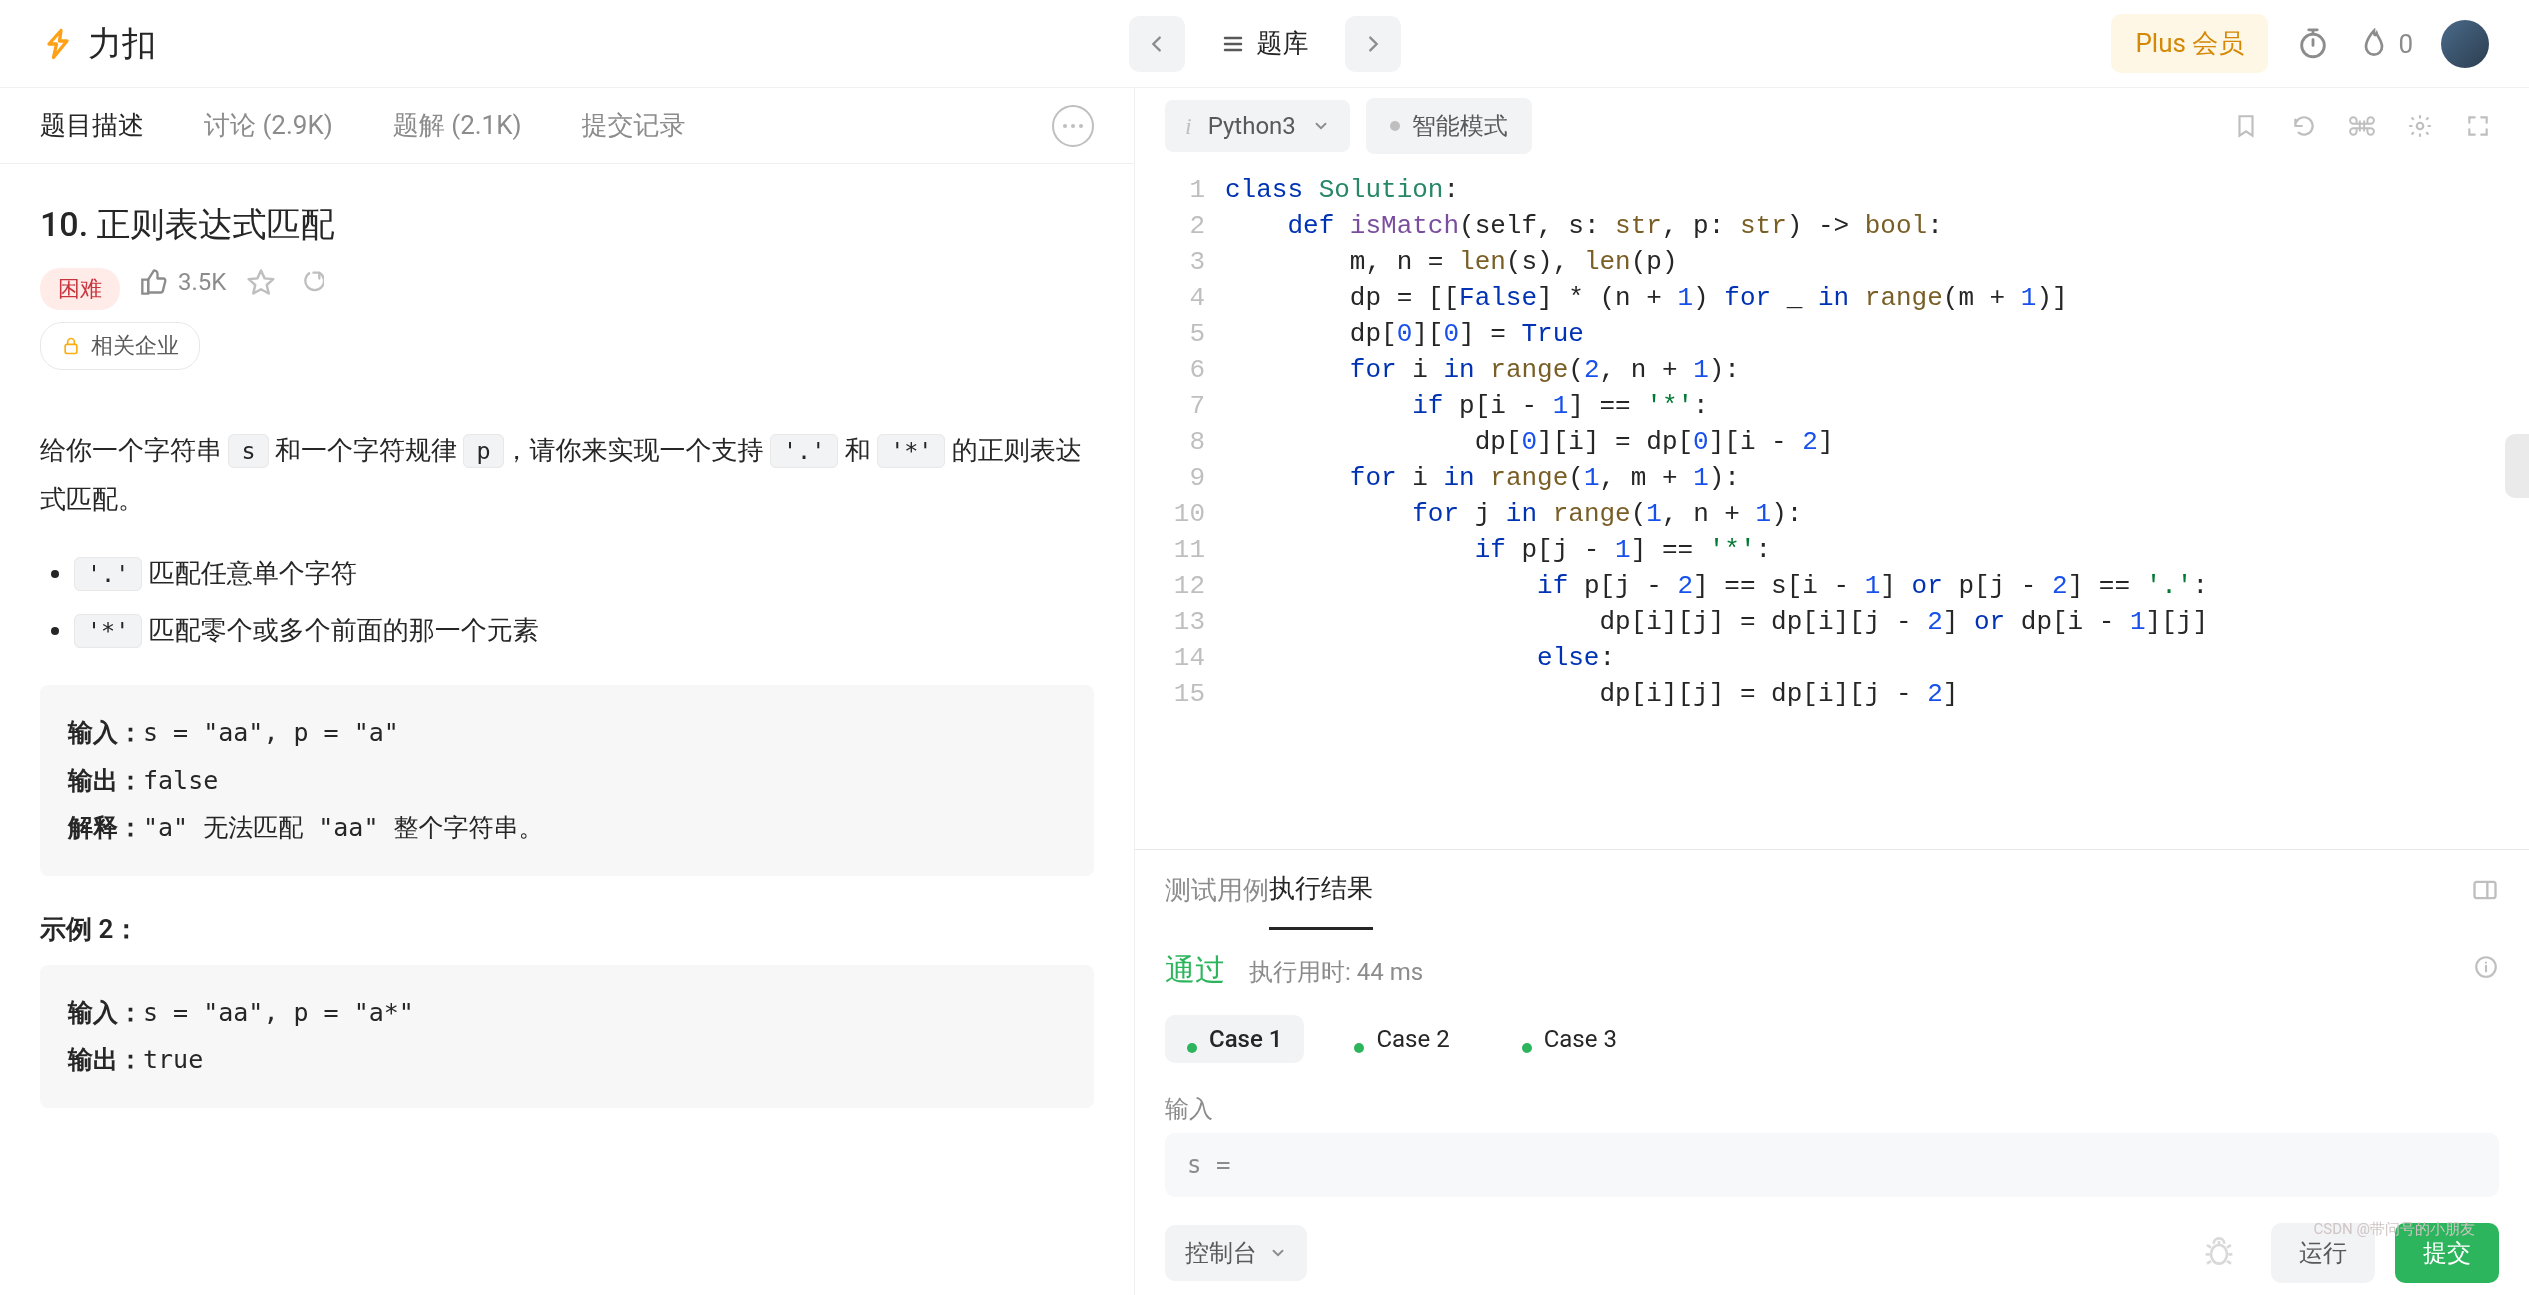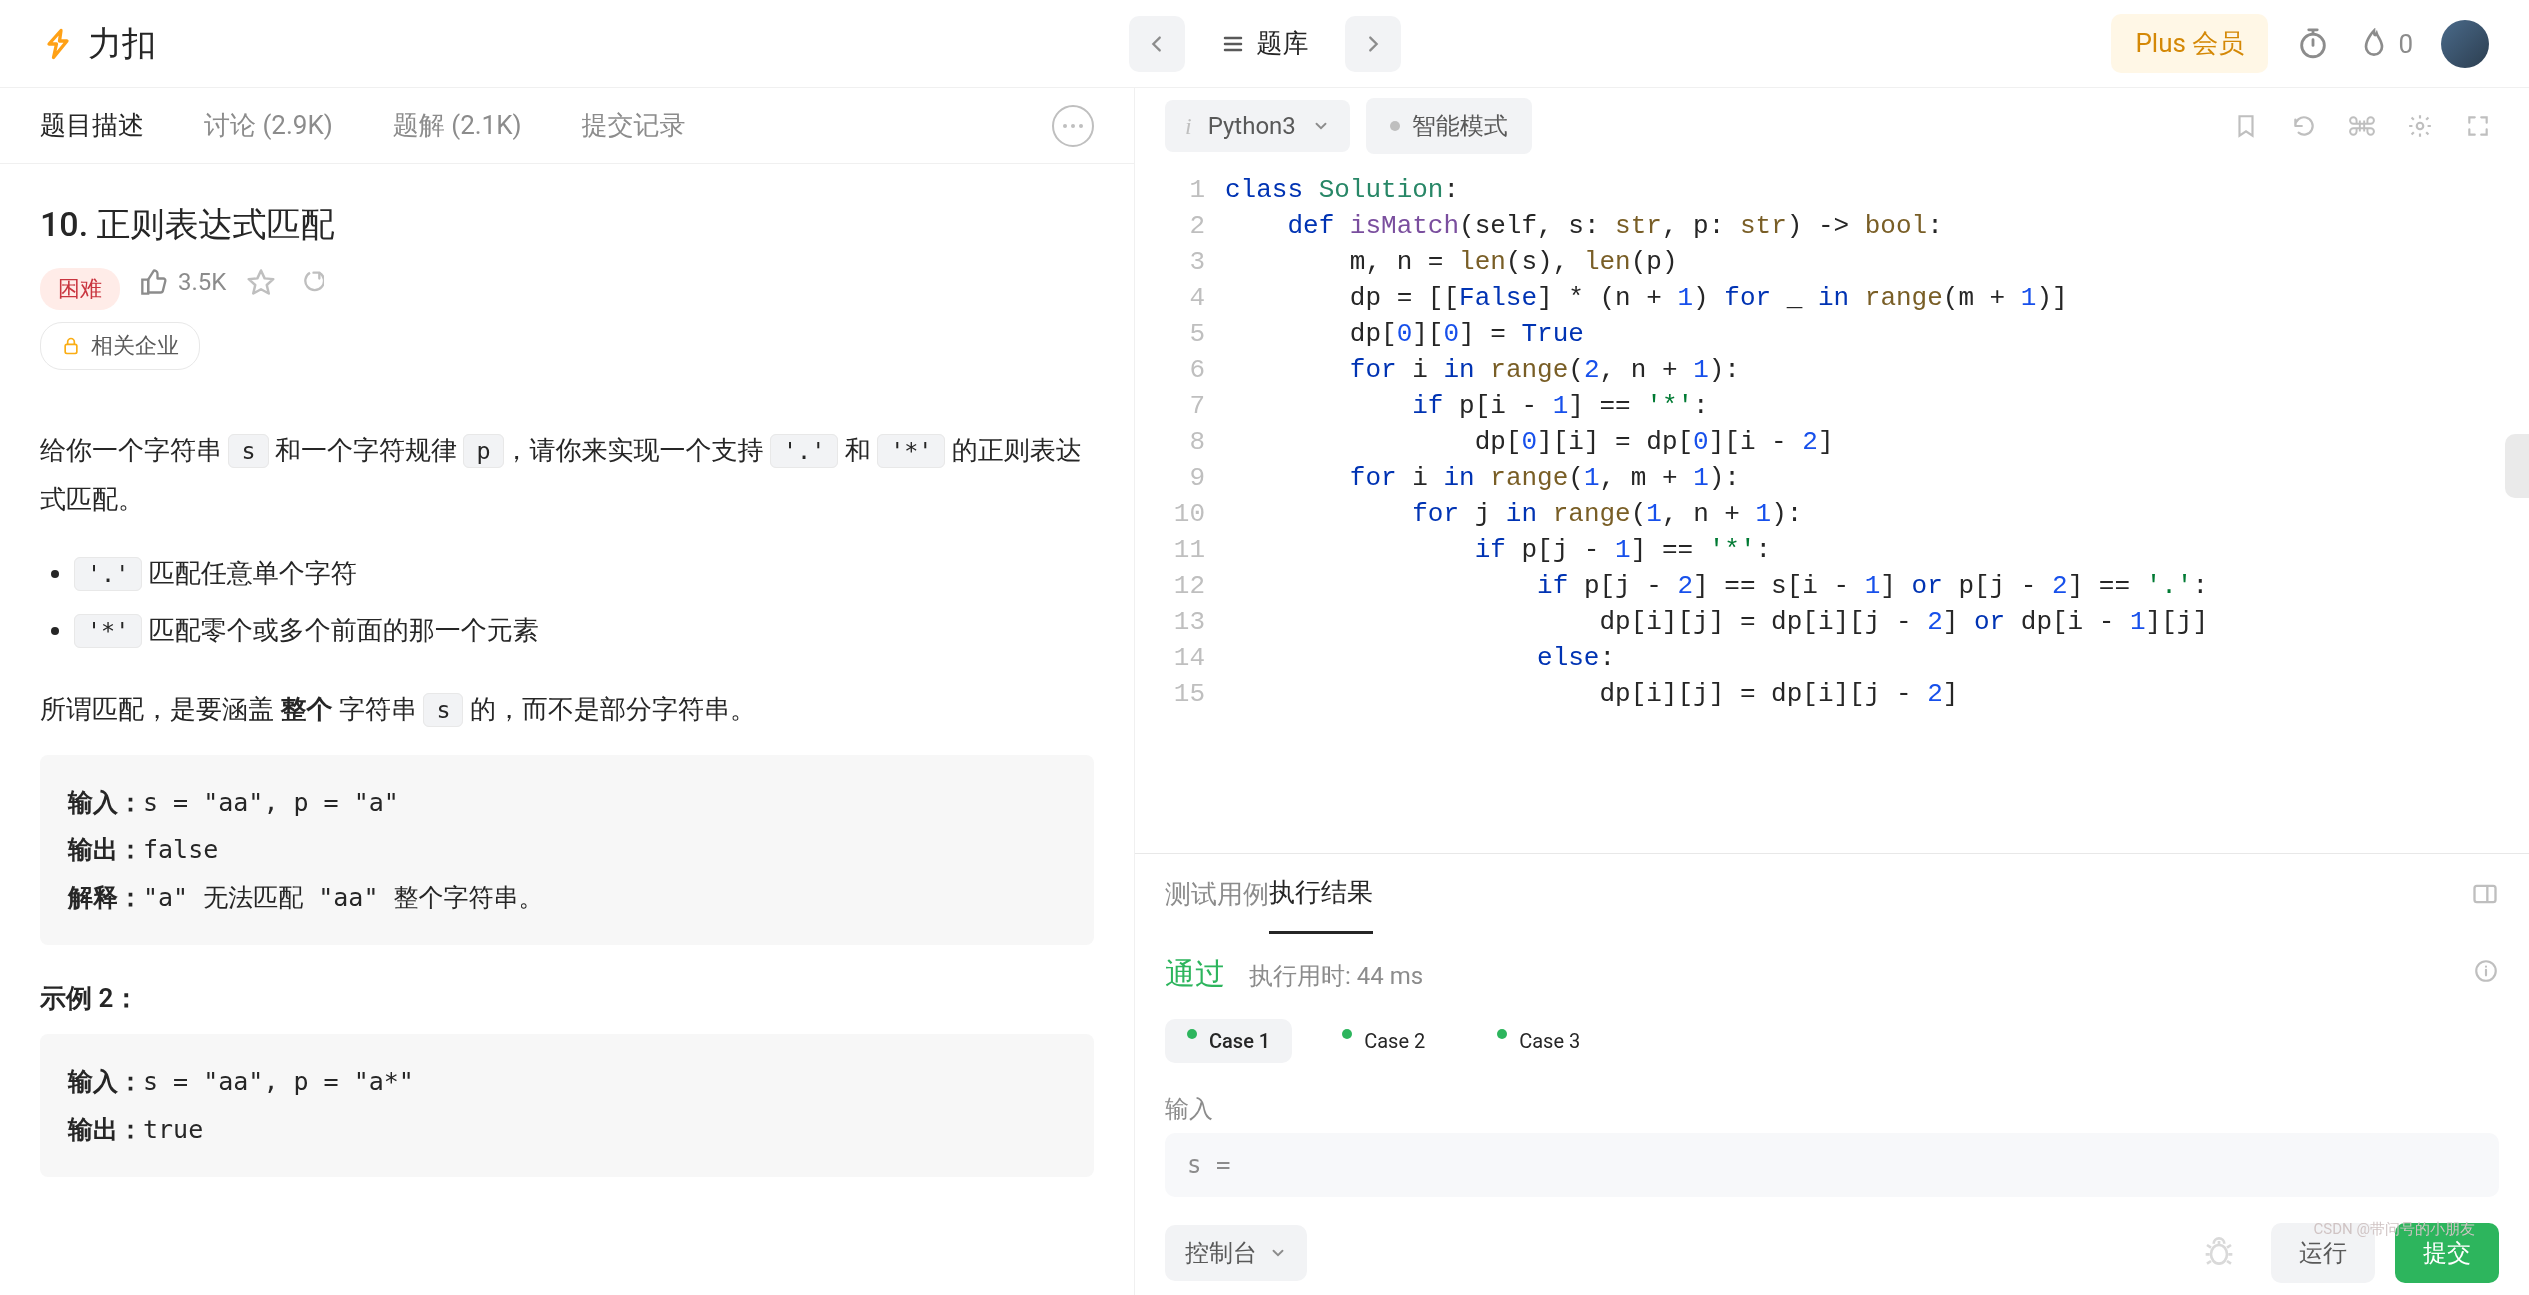--- a/index.html
+++ b/index.html
@@ -75,21 +75,21 @@
   .test-panel { border-top:1px solid #e8e8e8; display:flex; flex-direction:column; }
   .test-tabs { display:flex; align-items:center; height:80px; padding:0 30px; font-size:26px; }
   .test-tab { color:#8c8c8c; cursor:pointer; height:100%; display:flex; align-items:center; }
   .test-tab.active { color:#262626; font-weight:500; border-bottom:3px solid #262626; }
   .expand-icon { margin-left:auto; color:#bfbfbf; cursor:pointer; }
   .result-row { display:flex; align-items:baseline; gap:24px; padding:20px 30px 10px; }
   .pass-text { color:#2db55d; font-size:30px; font-weight:500; }
   .runtime-text { color:#8c8c8c; font-size:24px; }
   .info-icon { margin-left:auto; color:#bfbfbf; cursor:pointer; }
   .cases-row { display:flex; gap:28px; padding:14px 30px; }
-  .case-pill { display:flex; align-items:flex-start; gap:12px; padding:10px 22px; border-radius:10px; font-size:20px; cursor:pointer; }
+  .case-pill { display:flex; align-items:flex-end; gap:12px; padding:10px 22px; border-radius:10px; font-size:24px; cursor:pointer; }
   .case-pill.active { background:#f2f3f5; font-weight:500; }
   .case-dot { width:10px; height:10px; border-radius:50%; background:#2db55d; }
   .input-label { padding:16px 30px 8px; font-size:24px; color:#8c8c8c; }
   .input-box { margin:0 30px 14px; background:#f7f8fa; border-radius:10px; padding:18px 22px; font-family:Consolas,Monaco,monospace; font-size:24px; color:#8c8c8c; }
 
   .bottom-bar { display:flex; align-items:center; padding:12px 30px 12px; gap:20px; }
   .console-btn { background:#f2f3f5; border-radius:10px; padding:12px 20px; display:flex; align-items:center; gap:12px; font-size:24px; color:#595959; cursor:pointer; }
   .bottom-spacer { flex:1; }
   .bug-icon { color:#d9d9d9; cursor:pointer; padding-right:16px; font-size:30px; }
   .run-btn { background:#f2f3f5; border-radius:10px; padding:14px 28px; font-size:24px; color:#595959; cursor:pointer; }
@@ -198,23 +198,20 @@
           <span>相关企业</span>
         </div>
 
         <p class="desc">
           <span>给你一个字符串 </span><span class="code-inline">s</span><span> 和一个字符规律 </span><span class="code-inline">p</span><span>，请你来实现一个支持 </span><span class="code-inline">'.'</span><span> 和 </span><span class="code-inline">'*'</span><span> 的正则表达式匹配。</span>
         </p>
         <ul class="bullets">
           <li><span class="code-inline">'.'</span><span> 匹配任意单个字符</span></li>
           <li><span class="code-inline">'*'</span><span> 匹配零个或多个前面的那一个元素</span></li>
         </ul>
-        <p class="desc">
-          <span>所谓匹配，是要涵盖 </span><strong>整个 </strong><span>字符串 </span><span class="code-inline">s</span><span> 的，而不是部分字符串。</span>
-        </p>
 
         <div class="example-box">
           <div><span class="lbl">输入：</span><span>s = "aa", p = "a"</span></div>
           <div><span class="lbl">输出：</span><span>false</span></div>
           <div><span class="lbl">解释：</span><span>"a" 无法匹配 "aa" 整个字符串。</span></div>
         </div>
 
         <div class="section-head">示例 2：</div>
         <div class="example-box">
           <div><span class="lbl">输入：</span><span>s = "aa", p = "a*"</span></div>

